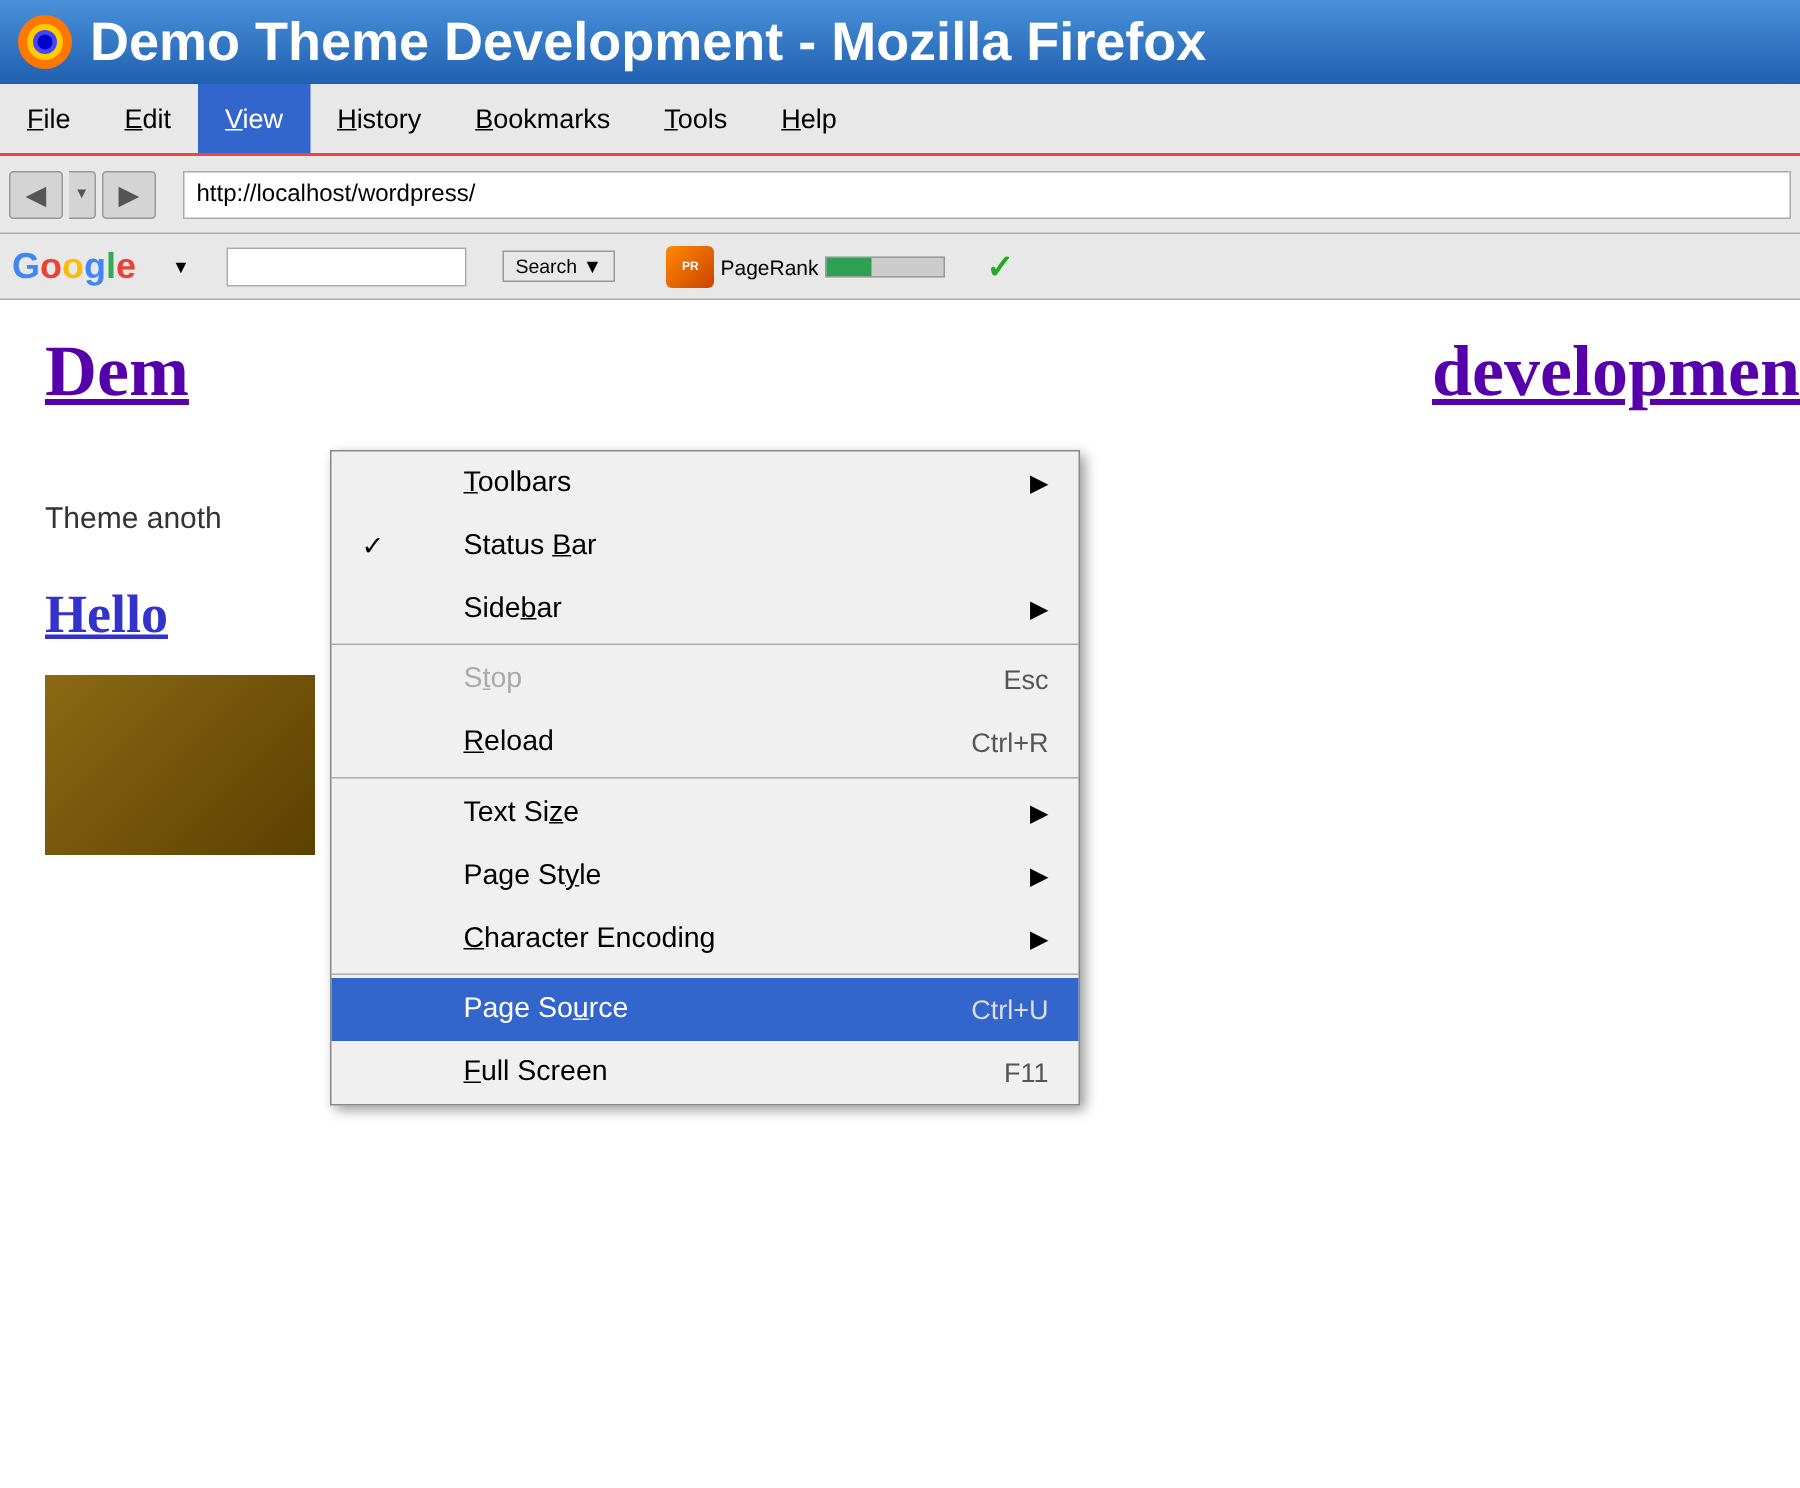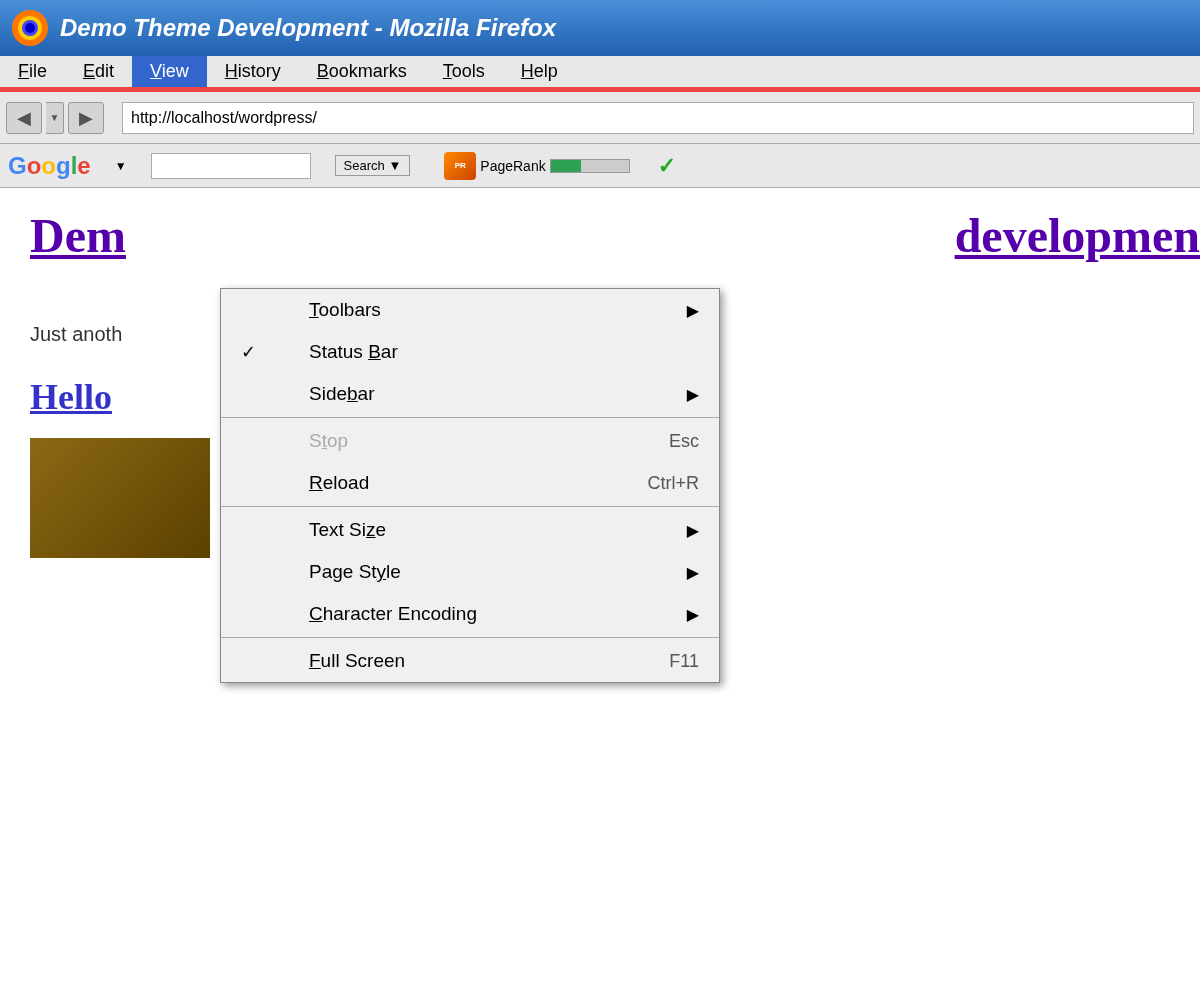--- a/index.html
+++ b/index.html
@@ -15,38 +15,37 @@
     .title-bar {
       background: linear-gradient(to bottom, #4a90d9, #2060b0);
       color: white;
       height: 56px;
       display: flex;
       align-items: center;
       padding: 0 10px;
       gap: 10px;
     }
     .title-bar-text {
-      font-size: 24px;
+      font-size: 36px;
       font-weight: bold;
       color: white;
-      font-style: italic;
     }
     .firefox-icon {
       width: 40px;
       height: 40px;
       flex-shrink: 0;
     }
 
     
     .menu-bar {
       background: #e8e8e8;
-      height: 36px;
+      height: 48px;
       display: flex;
       align-items: stretch;
-      border-bottom: 5px solid #ef4444;
+      border-bottom: 2px solid #ef4444;
       position: relative;
       z-index: 100;
     }
     .menu-item {
       padding: 0 18px;
       display: flex;
       align-items: center;
       font-size: 18px;
       cursor: default;
       position: relative;
@@ -349,21 +348,21 @@
 
   <div class="browser-content">
     <div class="page-content">
 
       <div style="display:flex; align-items:baseline; gap:0">
         <span class="site-title">Dem</span>
         <span style="flex:1"></span>
         <span class="site-title" style="position:absolute;right:0;top:20px">developmen</span>
       </div>
       <div style="margin-top:60px">
-        <span class="site-subtitle">Just anoth</span>
+        <span class="site-subtitle">Theme anoth</span>
       </div>
       <div style="margin-top:30px">
         <span class="post-title">Hello</span>
       </div>
       <div class="thumbnail"></div>
     </div>
 
     <div class="dropdown-overlay">
 
       <div class="dropdown-item">
@@ -413,20 +412,25 @@
       </div>
 
       <div class="dropdown-item">
         <span class="check"></span>
         <span class="label"><span class="underline-char">C</span>haracter Encoding</span>
         <span class="arrow">▶</span>
       </div>
 
       <div class="dropdown-separator"></div>
 
+      <div class="dropdown-item highlighted">
+        <span class="check"></span>
+        <span class="label">Page So<span class="underline-char">u</span>rce</span>
+        <span class="shortcut">Ctrl+U</span>
+      </div>
 
       <div class="dropdown-item">
         <span class="check"></span>
         <span class="label"><span class="underline-char">F</span>ull Screen</span>
         <span class="shortcut">F11</span>
       </div>
 
     </div>
 
   </div>

